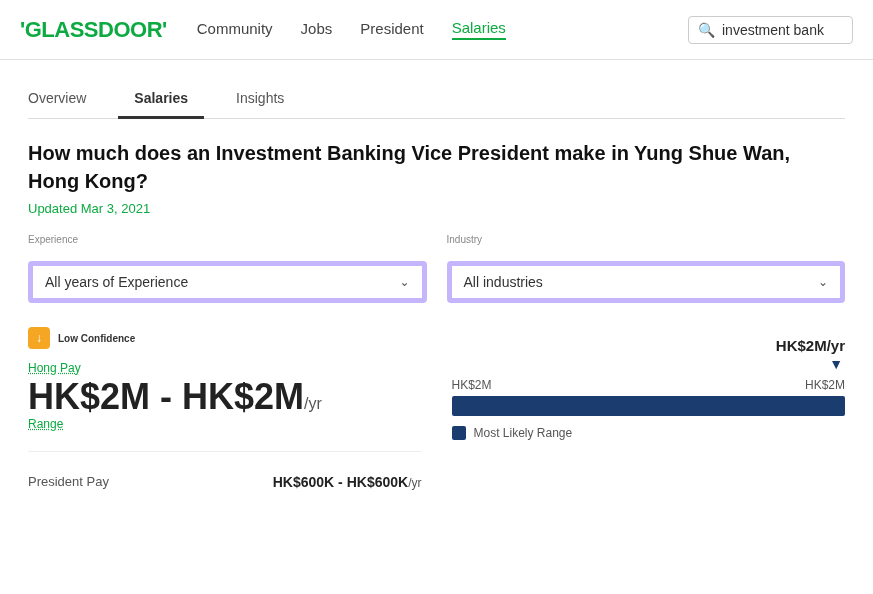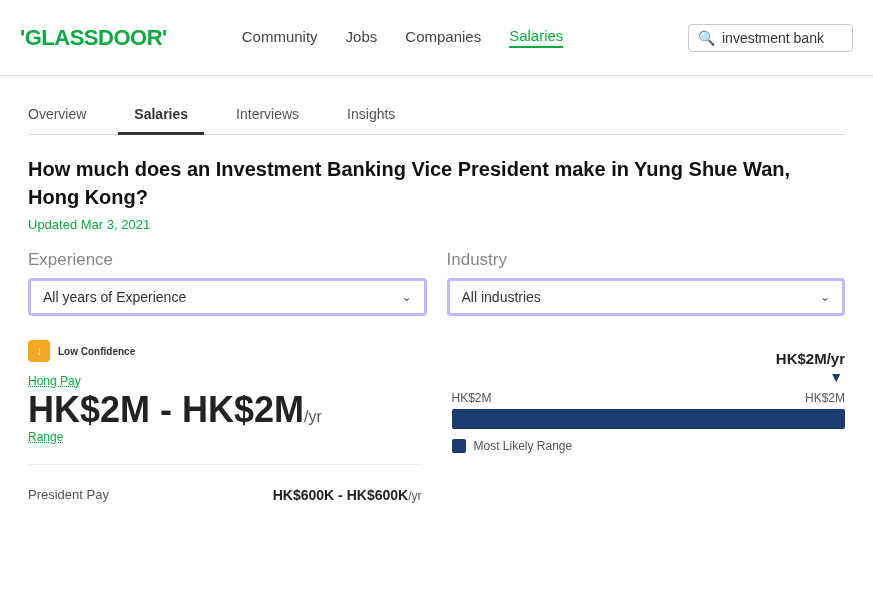--- a/index.html
+++ b/index.html
@@ -3,23 +3,22 @@
   <meta charset="utf-8">
   <style>
     * { box-sizing: border-box; margin: 0; padding: 0; }
     body { font-family: 'Helvetica Neue', Arial, sans-serif; font-size: 14px; color: #333; background: #fff; }
 
     
     .header {
       display: flex;
       align-items: center;
       padding: 8px 20px;
-      height: 76px;
+      height: 60px;
       border-bottom: 1px solid #e0e0e0;
-      gap: 45px;
     }
     .logo {
       font-size: 22px;
       font-weight: 900;
       color: #0caa41;
       letter-spacing: -0.5px;
       margin-right: 30px;
       white-space: nowrap;
     }
     .nav {
@@ -117,29 +116,29 @@
     
     .filters {
       display: flex;
       gap: 20px;
       margin-bottom: 24px;
     }
     .filter-group {
       flex: 1;
     }
     .filter-label {
-      font-size: 17px;
+      font-size: 10px;
       color: #888;
-      margin-bottom: 8px;
+      margin-bottom: 16px;
     }
     .filter-select {
       display: flex;
       align-items: center;
       justify-content: space-between;
-      border: 3px solid #c4b5fd;
+      border: 5px solid #c4b5fd;
       border-radius: 4px;
       padding: 8px 12px;
       font-size: 14px;
       color: #333;
       cursor: pointer;
       background: #fff;
     }
     .chevron {
       font-size: 12px;
       color: #555;
@@ -278,36 +277,35 @@
     }
   </style>
 </head>
 <body>
 
 <div class="header">
   <div class="logo">'GLASSDOOR'</div>
   <nav class="nav">
     <a class="nav-item">Community</a>
     <a class="nav-item">Jobs</a>
-    <a class="nav-item">Companies</a>
+    <a class="nav-item">President</a>
     <a class="nav-item active">Salaries</a>
   </nav>
   <div class="search-box">
     <span class="search-icon-svg">🔍</span>
     <input type="text" value="investment bank" style="">
   </div>
 </div>
 
 <div class="content">
 
 
   <div class="tabs">
     <a class="tab">Overview</a>
     <a class="tab active">Salaries</a>
-    <a class="tab">Interviews</a>
     <a class="tab">Insights</a>
   </div>
 
   <h2 class="hero-question">How much does an Investment Banking Vice President make in Yung Shue Wan, Hong Kong?</h2>
   <div class="updated-date">Updated Mar 3, 2021</div>
 
   <div class="filters">
     <div class="filter-group">
       <div class="filter-label">Experience</div>
       <div class="filter-select">

